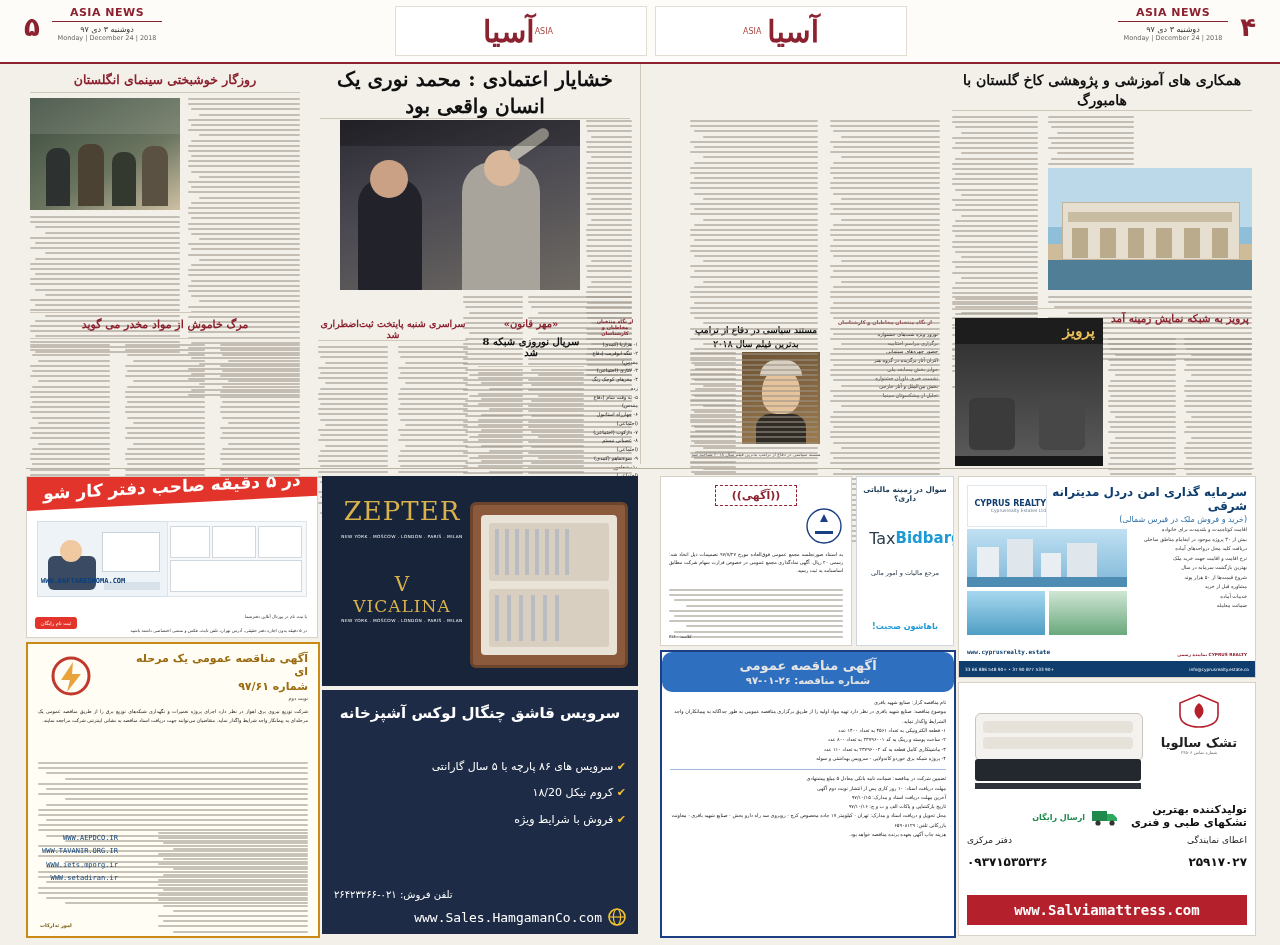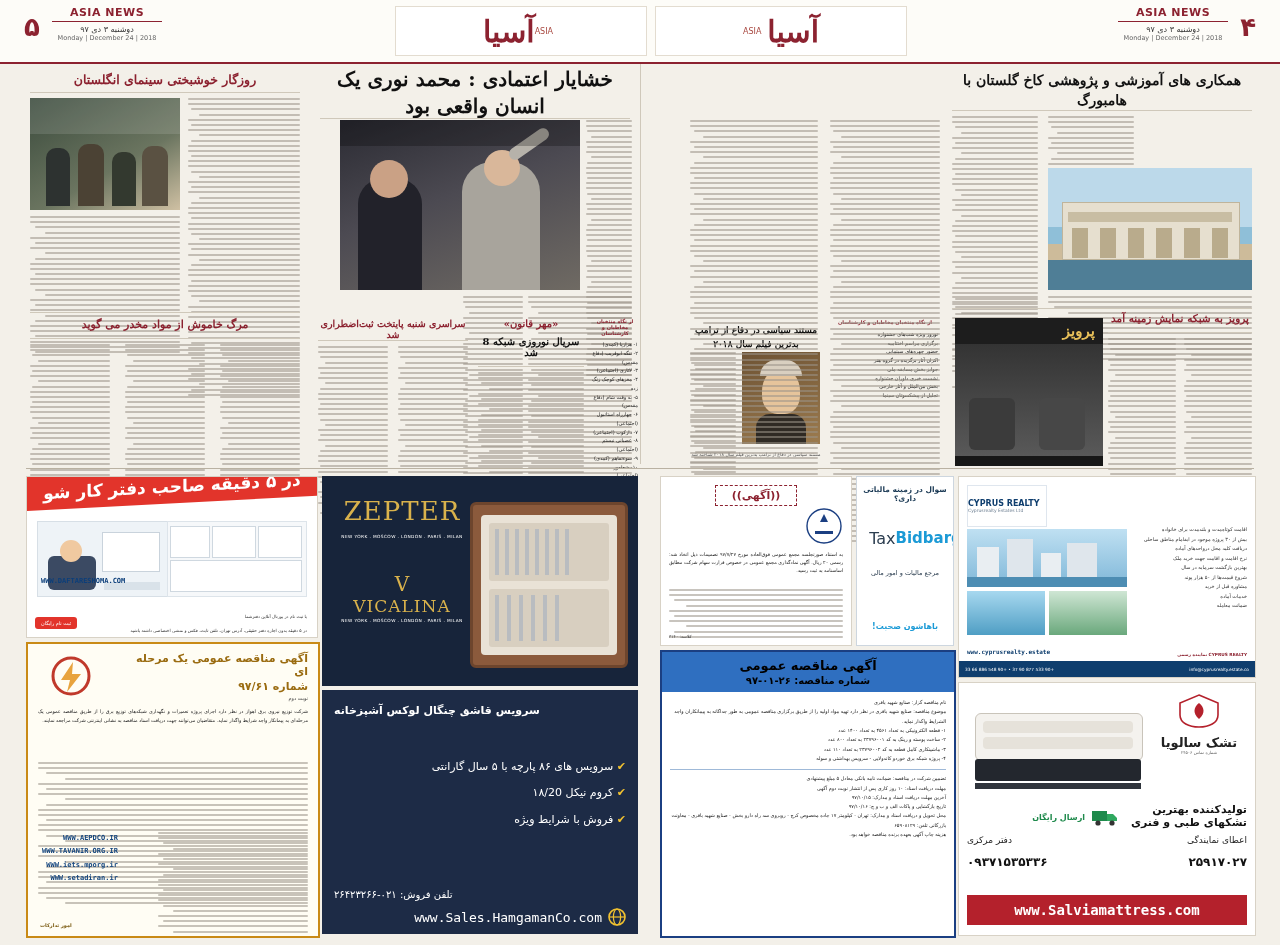--- a/index.html
+++ b/index.html
@@ -38,21 +38,21 @@
   .lines i:nth-child(3n){width:97%;}
   
   .ad{position:absolute;overflow:hidden;}
   
   .zepter{background:#17243a;color:#fff;}
   
   .ham{background:#1d2b46;color:#fff;}
   .ham .chk{color:#f2c230;font-weight:bold;}
   
   .tender{background:#fff;border:2px solid #1b3f82;}
-  .tender .t-head{background:#2f6fc0;color:#000000;text-align:center;font-weight:bold;direction:rtl;}
+  .tender .t-head{background:#2f6fc0;color:#e5e5e5;text-align:center;font-weight:bold;direction:rtl;border-radius:10px;}
   
   .cyp{background:#fff;border:1px solid #d8d2c6;}
   .cyp-band{background:#0f3e6e;color:#fff;}
   
   .salvia{background:#fff;border:1px solid #d8d2c6;}
   .salvia-url{background:#b4212c;color:#fff;text-align:center;font-weight:bold;}
   
   .daf{background:#fff;border:1px solid #d8d2c6;}
   .daf-band{background:#e2342b;color:#fff;}
   
@@ -1083,21 +1083,21 @@
         <i></i>
         <i></i>
         <i></i>
         <i></i>
         <i></i>
         <i></i>
         <i></i>
         <i></i>
         <i></i>
     </div>
-    <div class="url" style="position:absolute;left:14px;top:188px;font-size:7px;line-height:1.9;color:#14457e;font-weight:bold;">
+    <div class="url" style="position:absolute;left:14px;top:188px;font-size:7px;line-height:1.9;color:#14457e;font-weight:normal;">
       <div>WWW.AEPDCO.IR</div>
       <div>WWW.TAVANIR.ORG.IR</div>
       <div>WWW.iets.mporg.ir</div>
       <div>WWW.setadiran.ir</div>
     </div>
     <div class="body-txt lines" style="position:absolute;right:10px;top:188px;width:150px;">
       <i></i>
         <i></i>
         <i></i>
         <i></i>
@@ -1149,21 +1149,21 @@
       <div style="position:absolute;left:22px;bottom:24px;width:4px;height:46px;background:#b9bcc0;"></div>
       <div style="position:absolute;left:34px;bottom:24px;width:4px;height:46px;background:#b9bcc0;"></div>
       <div style="position:absolute;left:46px;bottom:24px;width:4px;height:46px;background:#b9bcc0;"></div>
       <div style="position:absolute;left:58px;bottom:24px;width:4px;height:46px;background:#b9bcc0;"></div>
       <div style="position:absolute;left:70px;bottom:24px;width:4px;height:46px;background:#b9bcc0;"></div>
       <div style="position:absolute;left:82px;bottom:24px;width:4px;height:46px;background:#b9bcc0;"></div>
     </div>
   </div>
 
   <div class="ad ham" style="left:322px;top:690px;width:316px;height:244px;">
-    <div style="position:absolute;right:12px;top:14px;width:292px;text-align:left;font-size:11px;font-weight:bold;direction:rtl;color:#fff;">سرویس قاشق چنگال لوکس آشپزخانه</div>
+    <div style="position:absolute;right:12px;top:14px;width:292px;text-align:center;font-size:15px;font-weight:bold;direction:rtl;color:#fff;">سرویس قاشق چنگال لوکس آشپزخانه</div>
     <div style="position:absolute;right:12px;top:64px;width:292px;direction:rtl;text-align:right;color:#fff;font-size:11px;line-height:2.4;">
       <div><span class="chk">✔</span> <span>سرویس های ۸۶ پارچه با ۵ سال گارانتی</span></div>
       <div><span class="chk">✔</span> <span>کروم نیکل ۱۸/20</span></div>
       <div><span class="chk">✔</span> <span>فروش با شرایط ویژه</span></div>
     </div>
     <div style="position:absolute;left:12px;bottom:34px;font-size:10px;color:#fff;direction:rtl;">تلفن فروش: ۰۲۱-۲۶۴۲۳۲۶۶</div>
     <div style="position:absolute;right:12px;bottom:8px;left:12px;display:flex;align-items:center;gap:6px;">
       <svg width="18" height="18" viewBox="0 0 18 18">
         <circle cx="9" cy="9" r="8" fill="none" stroke="#f2c230" stroke-width="1.6"></circle>
         <ellipse cx="9" cy="9" rx="3.6" ry="8" fill="none" stroke="#f2c230" stroke-width="1.2"></ellipse>
@@ -1229,21 +1229,25 @@
       <div>تضمین شرکت در مناقصه: ضمانت نامه بانکی معادل ۵ مبلغ پیشنهادی</div>
       <div>مهلت دریافت اسناد: ۱۰ روز کاری پس از انتشار نوبت دوم آگهی</div>
       <div>آخرین مهلت دریافت اسناد و مدارک: ۹۷/۱۰/۱۵</div>
       <div>تاریخ بازگشایی و پاکات الف و ب و ج: ۹۷/۱۰/۱۶</div>
       <div>محل تحویل و دریافت اسناد و مدارک: تهران - کیلومتر ۱۷ جاده مخصوص کرج - روبروی سد راه دارو بخش - صنایع شهید باقری - معاونت بازرگانی تلفن: ۶۵۹۰۸۱۲۹</div>
       <div>هزینه چاپ آگهی بعهده برنده مناقصه خواهد بود.</div>
     </div>
   </div>
 
   <div class="ad cyp" style="left:958px;top:476px;width:296px;height:200px;">
-    <div style="position:absolute;left:8px;top:8px;width:78px;height:40px;background:#fff;border:1px solid #dfe6ee;display:flex;flex-direction:column;align-items:flex-end;justify-content:center;">
+    <div class="rtl" style="position:absolute;right:8px;top:8px;width:196px;text-align:right;">
+      <div style="font-size:12px;font-weight:bold;color:#0f3e6e;">سرمایه گذاری امن دردل مدیترانه شرقی</div>
+      <div style="font-size:8px;color:#2d6da4;margin-top:2px;">(خرید و فروش ملک در قبرس شمالی)</div>
+    </div>
+    <div style="position:absolute;left:8px;top:8px;width:78px;height:40px;background:#fff;border:1px solid #dfe6ee;display:flex;flex-direction:column;align-items:flex-start;justify-content:center;">
       <span style="font-size:8px;font-weight:bold;color:#0f3e6e;">CYPRUS REALTY</span>
       <span style="font-size:4.5px;color:#6b7d90;">Cyprusrealty Estates Ltd</span>
     </div>
     <div class="rtl" style="position:absolute;right:8px;top:48px;width:106px;font-size:5px;line-height:1.9;color:#333;">
       <div>اقامت کوتاه‌مدت و بلندمدت برای خانواده</div>
       <div>بیش از ۳۰ پروژه موجود در ایفامام مناطق ساحلی</div>
       <div>دریافت کلید محل درواحدهای آماده</div>
       <div>نرخ اقامت و اقامت جهت خرید ملک</div>
       <div>بهترین بازگشت سرمایه در سال</div>
       <div>شروع قیمت‌ها از ۵۰ هزار پوند</div>

